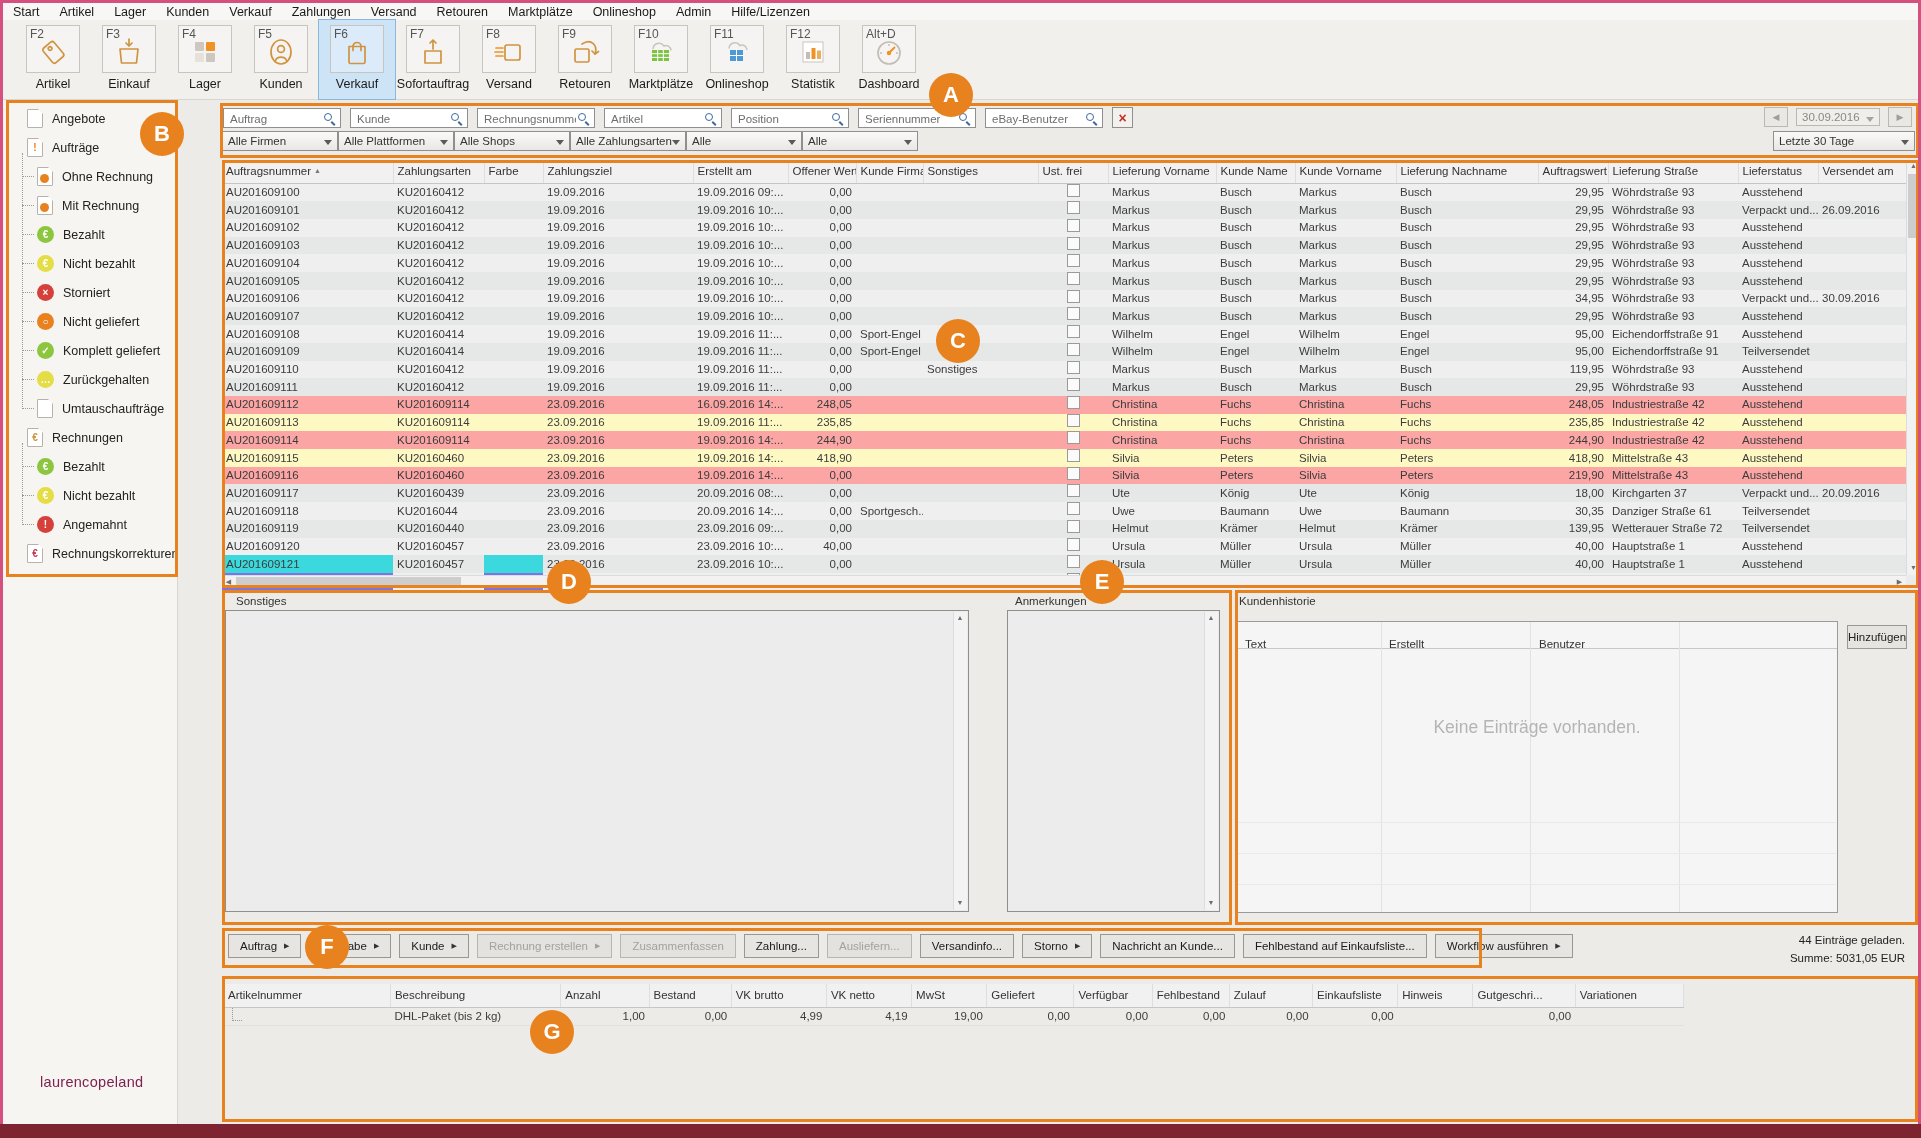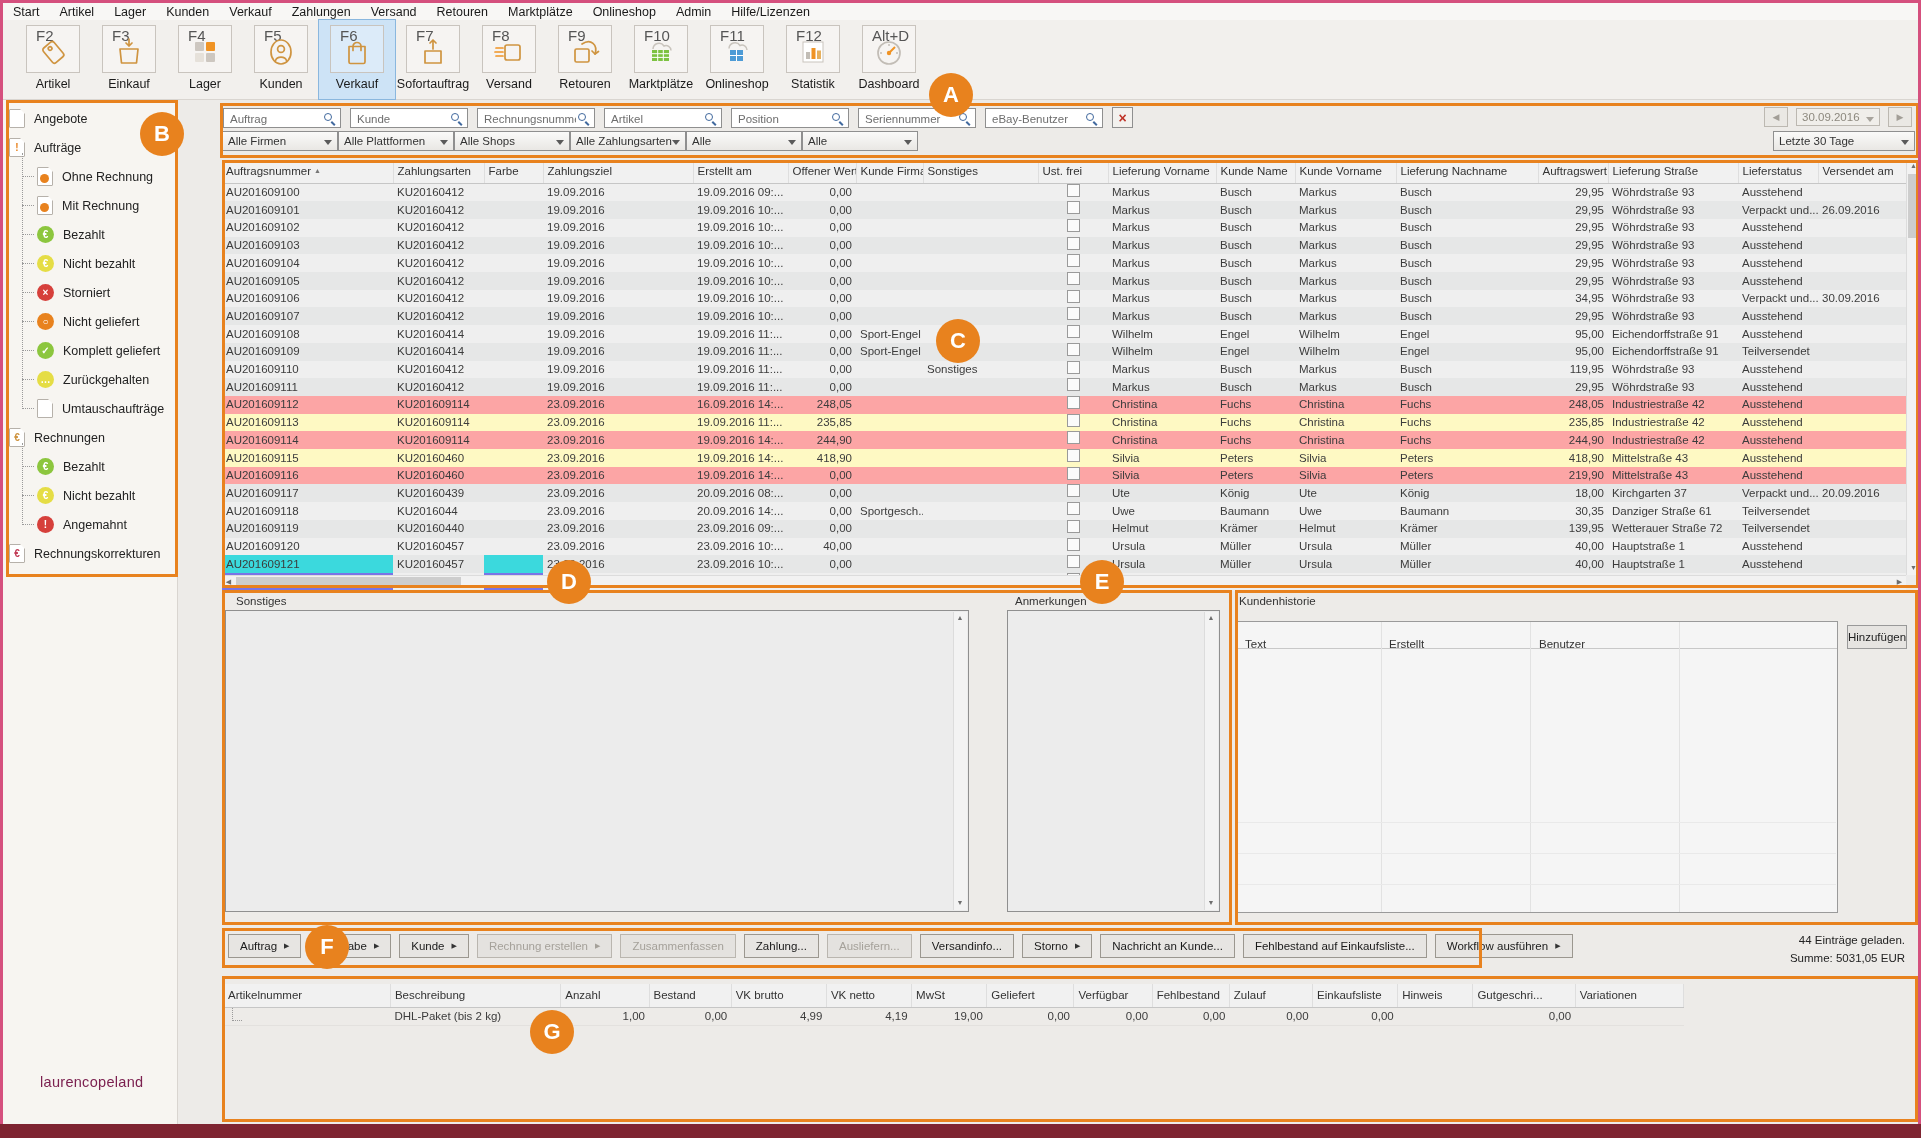--- a/index.html
+++ b/index.html
@@ -12,30 +12,30 @@
 
   
   .menu-bar{position:absolute;left:3px;top:3px;width:1915px;height:17px;background:#f8f7f5;display:flex;align-items:center;font-size:12.5px;color:#1a1a1a}
   .menu-item{padding:0 10px;white-space:nowrap}
 
   
   .toolbar{position:absolute;left:3px;top:20px;width:1915px;height:80px;background:#f2f0ed;border-bottom:1px solid #d9d5d0;display:flex;padding-left:12px;box-sizing:border-box}
   .tb-btn{width:76px;padding-top:5px;display:flex;flex-direction:column;align-items:center;flex:none}
   .tb-btn.selected{background:#cde3f6;outline:1px solid #8ab7de}
   .tb-box{position:relative;width:54px;height:48px;border:1px solid #c9c4be;background:rgba(255,255,255,.3);box-sizing:border-box}
-  .tb-fkey{position:absolute;left:9px;top:1px;font-size:15px;color:#555}
+  .tb-fkey{position:absolute;left:3px;top:1px;font-size:12px;color:#555}
   .tb-icon{position:absolute;left:50%;top:56%;transform:translate(-50%,-50%);width:32px;height:32px}
   .tb-icon svg{width:32px;height:32px;display:block}
   .tb-label{margin-top:4px;font-size:12.5px;color:#1a1a1a;white-space:nowrap}
 
   
   .sidebar{position:absolute;left:3px;top:100px;width:175px;height:1024px;background:#f7f5f1;border-right:1px solid #d9d5d0;box-sizing:border-box}
   .side-tree{position:absolute;left:0;top:4px;right:2px}
   .side-item{position:relative;height:29px;display:flex;align-items:center;font-size:12.5px;color:#222}
-  .side-item.lvl0{padding-left:6px}
+  .side-item.lvl0{padding-left:24px}
   .side-item.lvl1{padding-left:34px}
   .tree-group{position:relative}
   .tree-group::before{content:"";position:absolute;left:19px;top:-9px;bottom:14px;border-left:1px dotted #9a9a9a}
   .side-item.lvl1::before{content:"";position:absolute;left:19px;top:14px;width:12px;border-top:1px dotted #9a9a9a}
   .si{flex:none;margin-right:9px}
   .si-doc{position:relative;width:14px;height:17px;background:#fff;border:1px solid #b6b1aa;border-radius:1px}
   .si-doc::before{content:"";position:absolute;right:-1px;top:-1px;width:0;height:0;border-style:solid;border-width:0 5px 5px 0;border-color:transparent #f7f5f1 transparent transparent}
   .si-doc-glyph{position:absolute;left:50%;top:55%;transform:translate(-50%,-50%);font-size:10px;font-weight:bold;line-height:1}
   .si-doc-dot{position:absolute;left:2px;bottom:2px;width:9px;height:9px;border-radius:50%}
   .si-circ{position:relative;width:17px;height:17px;border-radius:50%}
@@ -967,20 +967,21 @@
   <div class="hist-box">
     <div class="hist-header" id="hist-header">
         <div class="hist-col" style="left: 8px;">Text</div>
         <div class="hist-col" style="left: 152px;">Erstellt</div>
         <div class="hist-col" style="left: 302px;">Benutzer</div>
       </div>
     <div class="hist-sep" style="left:144px"></div>
     <div class="hist-sep" style="left:293px"></div>
     <div class="hist-sep" style="left:442px"></div>
     <div class="hist-lines"></div>
+    <div class="hist-empty">Keine Einträge vorhanden.</div>
   </div>
   <div class="add-button">Hinzufügen</div>
 
   <div class="actions-bar" id="actions-bar">
       <div class="action-btn">
         <span>Auftrag</span>
         <span class="btn-arrow">▶</span>
       </div>
       <div class="action-btn">
         <span>Ausgabe</span>

